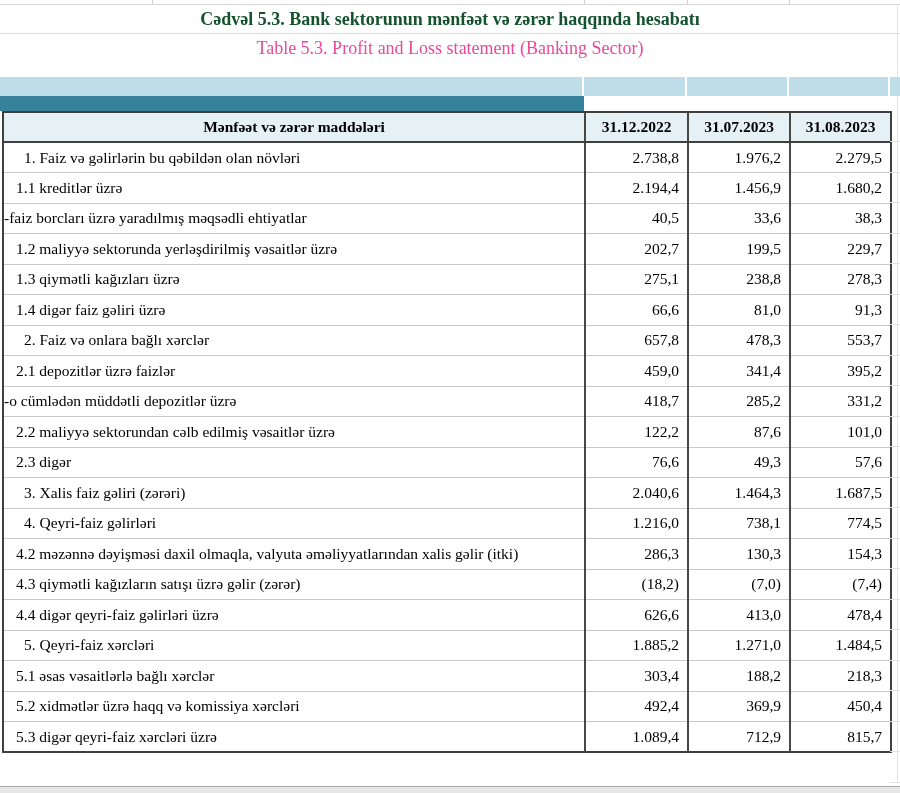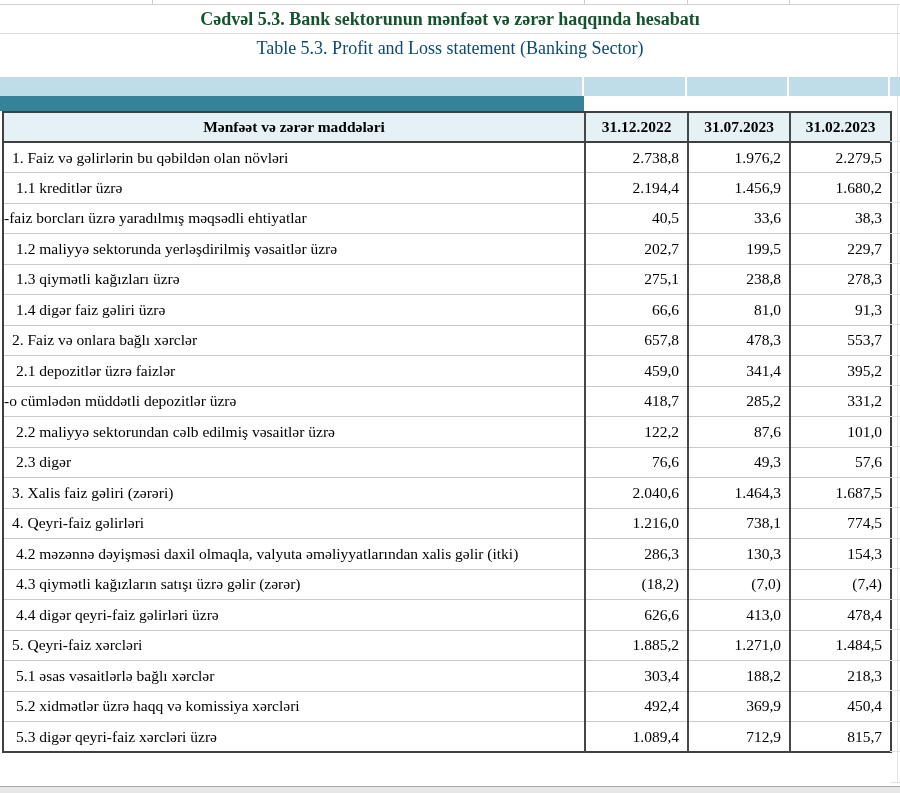--- a/index.html
+++ b/index.html
@@ -14,21 +14,21 @@
   .grid-tick{position:absolute;top:0;width:1px;height:4px;background:#cfcfcf;}
   .mid-gridline{position:absolute;left:0;top:33px;width:900px;height:1px;background:#dcdcdc;}
   .right-vgrid{position:absolute;left:897px;top:4px;width:1px;height:779px;background:#e4e4e4;}
 
   .title-az{
     position:absolute;left:0;top:6px;width:900px;height:27px;
     text-align:center;font-weight:bold;font-size:18px;line-height:27px;color:#14532d;
   }
   .title-en{
     position:absolute;left:0;top:35px;width:900px;height:26px;
-    text-align:center;font-size:18px;line-height:26px;color:#0c4a6e;
+    text-align:center;font-size:18px;line-height:26px;color:#ec4899;
   }
 
   .band-light{position:absolute;left:0;top:77px;width:900px;height:19px;background:#bedde9;}
   .band-divider{position:absolute;top:0;width:2px;height:19px;background:#ffffff;}
   .band-teal{position:absolute;left:0;top:96px;width:584px;height:15px;background:#36829a;}
 
   table.pl{
     position:absolute;left:2px;top:111px;width:888px;
     border-collapse:collapse;table-layout:fixed;
     font-size:15.5px;
@@ -42,21 +42,21 @@
   tr.data{height:30.5px;}
   th{
     background:#e6f1f5;font-weight:bold;text-align:center;
     border-top:2px solid #3f3f3f;border-bottom:2px solid #3f3f3f;
     padding:0;
   }
   th.date{border-left:2px solid #474747;}
   td{border-top:1px solid #c9c9c9;padding:0;vertical-align:middle;}
   td.num{border-left:2px solid #474747;text-align:right;padding-right:8px;white-space:nowrap;}
   td.label{text-align:left;white-space:nowrap;overflow:hidden;}
-  td.ind0{padding-left:8px;}
+  td.ind0{padding-left:20px;}
   td.ind1{padding-left:12px;}
   td.ind2{}
 
   .right-margin-grid{
     position:absolute;left:890px;top:141px;width:10px;height:642px;
     background:repeating-linear-gradient(to bottom,
       #e3e3e3 0px,#e3e3e3 1px,transparent 1px,transparent 30.5px);
   }
 
   .bottom-bar{
@@ -93,21 +93,21 @@
       <col class="c-label">
         <col class="c-v1">
         <col class="c-v2">
         <col class="c-v3">
     </colgroup>
     <thead>
       <tr class="hdr">
         <th>Mənfəət və zərər maddələri</th>
         <th class="date">31.12.2022</th>
         <th class="date">31.07.2023</th>
-        <th class="date">31.02.2023</th>
+        <th class="date">31.08.2023</th>
       </tr>
     </thead>
     <tbody>
         <tr class="data">
           <td class="label ind0">1. Faiz və gəlirlərin bu qəbildən olan növləri</td>
           <td class="num">2.738,8</td>
           <td class="num">1.976,2</td>
           <td class="num">2.279,5</td>
         </tr>
         <tr class="data">

